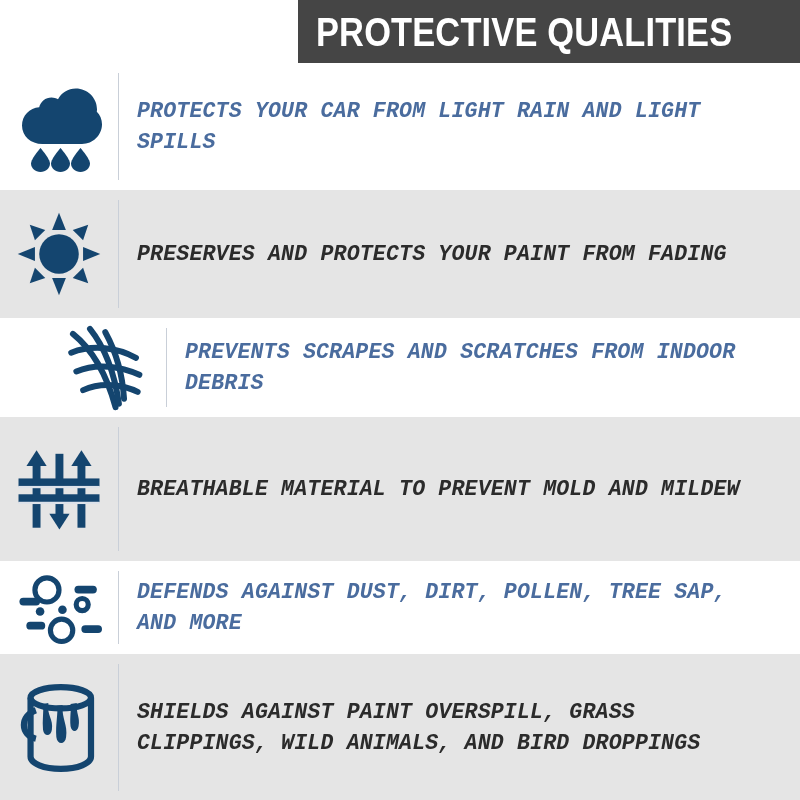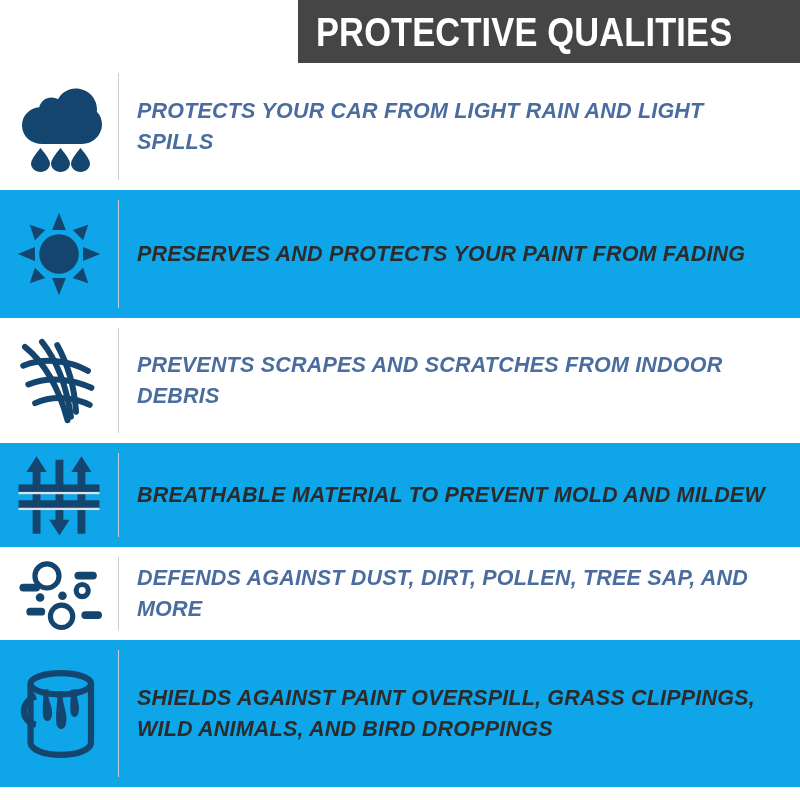--- a/index.html
+++ b/index.html
@@ -53,26 +53,26 @@
     flex-direction: column;
     background: #ffffff;
   }
   .row {
     display: flex;
     align-items: stretch;
     position: relative;
     box-sizing: border-box;
   }
   .row.light { background: #ffffff; }
-  .row.shade { background: #0ea5e9; }
+  .row.shade { background: #e5e5e5; }
 
   .row.r1 { height: 127px; }
   .row.r2 { height: 128px; }
-  .row.r3 { height: 125px; }
-  .row.r4 { height: 104px; }
+  .row.r3 { height: 99px; padding-left: 48px; }
+  .row.r4 { height: 144px; }
   .row.r5 { height: 93px; }
   .row.r6 { height: 147px; }
 
   .icon-cell {
     flex: 0 0 118px;
     display: flex;
     align-items: center;
     justify-content: center;
     box-sizing: border-box;
   }
@@ -85,21 +85,21 @@
   }
 
   .text-cell {
     flex: 1 1 auto;
     display: flex;
     align-items: center;
     padding: 0 24px 0 18px;
     box-sizing: border-box;
   }
   .row-text {
-    font-family: Liberation Sans, sans-serif;
+    font-family: Liberation Mono, monospace;
     font-size: 21.5px;
     font-weight: bold;
     font-style: italic;
     line-height: 1.42;
     letter-spacing: 0.2px;
   }
   .text-blue { color: #4a6c9e; }
   .text-dark { color: #2b2b2b; }
 
   .bottom-strip {

